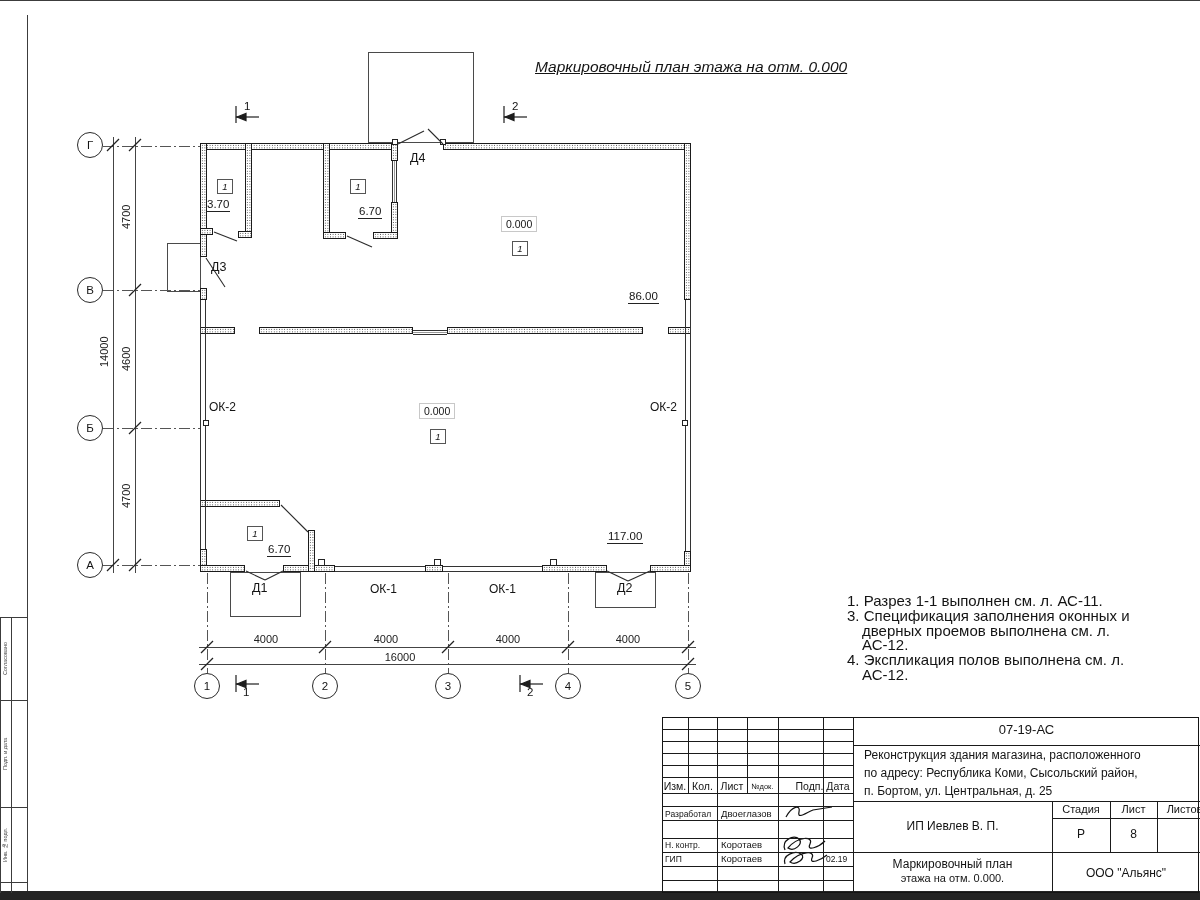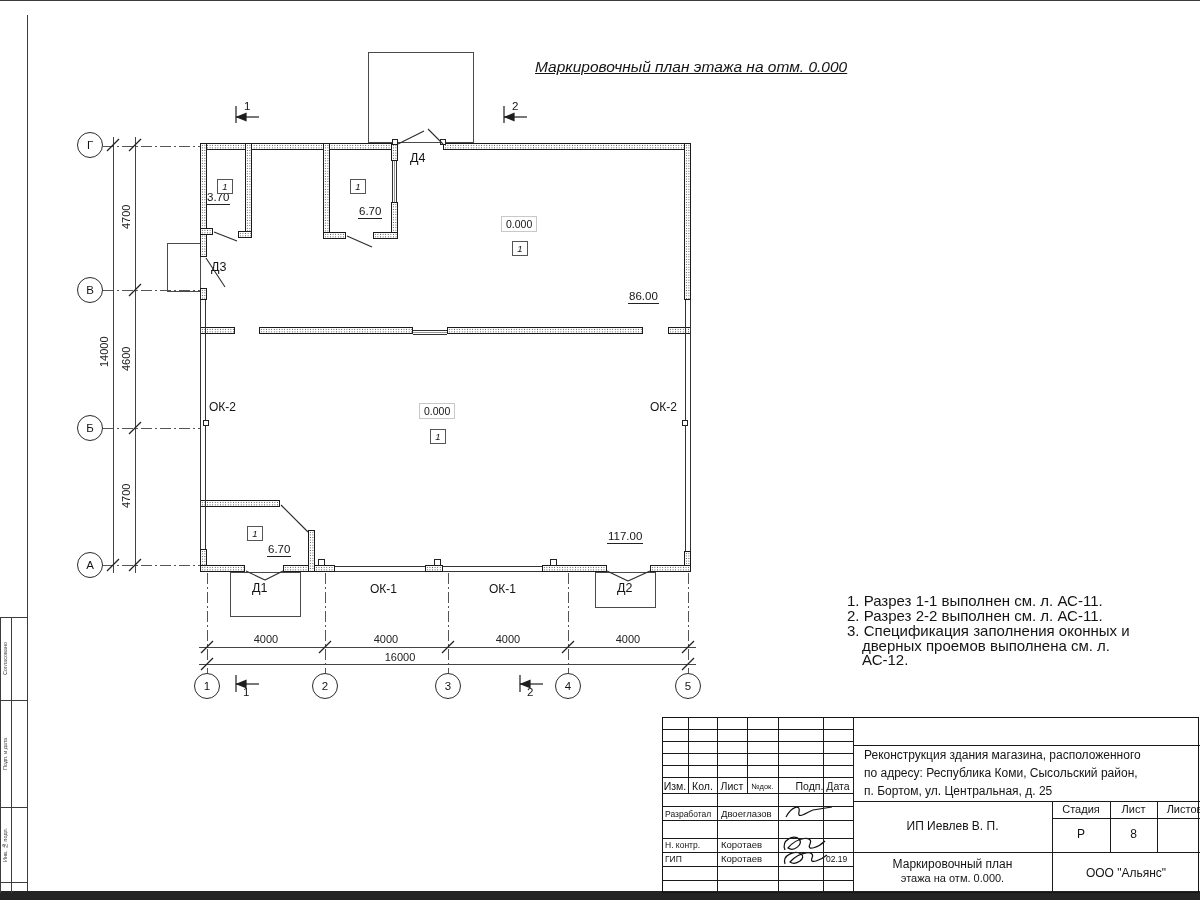--- a/index.html
+++ b/index.html
@@ -134,42 +134,42 @@
   <div class="t" style="left:375px;top:651px;width:50px;text-align:center;font-size:11px;color:#222;">16000</div>
 
   <div class="t" style="left:410px;top:151px;font-size:12.5px;">Д4</div>
   <div class="t" style="left:211px;top:260px;font-size:12.5px;">Д3</div>
   <div class="t" style="left:252px;top:581px;font-size:12.5px;">Д1</div>
   <div class="t" style="left:617px;top:581px;font-size:12.5px;">Д2</div>
   <div class="t" style="left:370px;top:582px;font-size:12px;">ОК-1</div>
   <div class="t" style="left:489px;top:582px;font-size:12px;">ОК-1</div>
   <div class="t" style="left:209px;top:400px;font-size:12px;">ОК-2</div>
   <div class="t" style="left:650px;top:400px;font-size:12px;">ОК-2</div>
-  <div class="t area" style="left:206px;top:191px;">3.70</div>
+  <div class="t area" style="left:206px;top:198px;">3.70</div>
   <div class="t area" style="left:358px;top:205px;">6.70</div>
   <div class="t area" style="left:267px;top:543px;">6.70</div>
   <div class="t area" style="left:628px;top:290px;">86.00</div>
   <div class="t area" style="left:607px;top:530px;">117.00</div>
   <div class="ebox" style="left:501px;top:216px;">0.000</div>
   <div class="ebox" style="left:419px;top:403px;">0.000</div>
   <div class="fbox" style="left:217px;top:179px;">1</div>
   <div class="fbox" style="left:350px;top:179px;">1</div>
   <div class="fbox" style="left:512px;top:241px;">1</div>
   <div class="fbox" style="left:430px;top:429px;">1</div>
   <div class="fbox" style="left:247px;top:526px;">1</div>
 
   <div class="t" style="left:244px;top:100px;font-size:11.5px;">1</div>
   <div class="t" style="left:512px;top:100px;font-size:11.5px;">2</div>
   <div class="t" style="left:243px;top:686px;font-size:11.5px;">1</div>
   <div class="t" style="left:527px;top:686px;font-size:11.5px;">2</div>
 
   <div class="t" style="left:847px;top:594px;width:300px;font-size:15px;line-height:14.6px;white-space:normal;">
     <p class="note">1. Разрез 1-1 выполнен см. л. АС-11.</p>
-    <p class="note">2. Разрез 2-2 выполнен см. л. АС-11.</p>
     <p class="note">3. Спецификация заполнения оконных и дверных проемов выполнена см. л. АС-12.</p>
+    <p class="note">4. Экспликация полов выполнена см. л. АС-12.</p>
   </div>
 
   <svg width="1200" height="900" style="position:absolute;left:0;top:0;pointer-events:none;" xmlns="http://www.w3.org/2000/svg">
     <g stroke="#2b2b2b" stroke-width="1.1" fill="none">
 
       <line x1="398" y1="144" x2="424" y2="131"></line>
         <line x1="443" y1="144" x2="428" y2="129"></line>
       <line x1="206" y1="258" x2="225" y2="287"></line>
       <line x1="246" y1="571" x2="265" y2="580"></line>
         <line x1="283" y1="571" x2="265" y2="580"></line>
@@ -244,20 +244,21 @@
   <div class="tbl" style="left:662px;top:838px;width:191px;height:1px;"></div>
   <div class="tbl" style="left:662px;top:852px;width:191px;height:1px;"></div>
   <div class="tbl" style="left:662px;top:866px;width:191px;height:1px;"></div>
   <div class="tbl" style="left:662px;top:880px;width:191px;height:1px;"></div>
 
   <div class="tbl" style="left:853px;top:745px;width:347px;height:1px;"></div>
   <div class="tbl" style="left:853px;top:801px;width:347px;height:1px;"></div>
   <div class="tbl" style="left:1052px;top:818px;width:148px;height:1px;"></div>
   <div class="tbl" style="left:853px;top:852px;width:347px;height:1px;"></div>
 
+  <div class="cell t" style="left:853px;top:722px;width:347px;font-size:13px;">07-19-АС</div>
   <div class="t" style="left:864px;top:748px;font-size:12px;">Реконструкция здания магазина, расположенного</div>
   <div class="t" style="left:864px;top:766px;font-size:12px;">по адресу: Республика Коми, Сысольский район,</div>
   <div class="t" style="left:864px;top:784px;font-size:12px;">п. Бортом, ул. Центральная, д. 25</div>
   <div class="cell t" style="left:853px;top:819px;width:199px;font-size:12px;">ИП Иевлев В. П.</div>
   <div class="cell t" style="left:1052px;top:803px;width:58px;font-size:11px;">Стадия</div>
   <div class="cell t" style="left:1110px;top:803px;width:47px;font-size:11px;">Лист</div>
   <div class="cell t" style="left:1157px;top:803px;width:55px;font-size:11px;">Листов</div>
   <div class="cell t" style="left:1052px;top:827px;width:58px;font-size:12px;">Р</div>
   <div class="cell t" style="left:1110px;top:827px;width:47px;font-size:12px;">8</div>
   <div class="cell t" style="left:853px;top:857px;width:199px;font-size:12px;">Маркировочный план</div>

